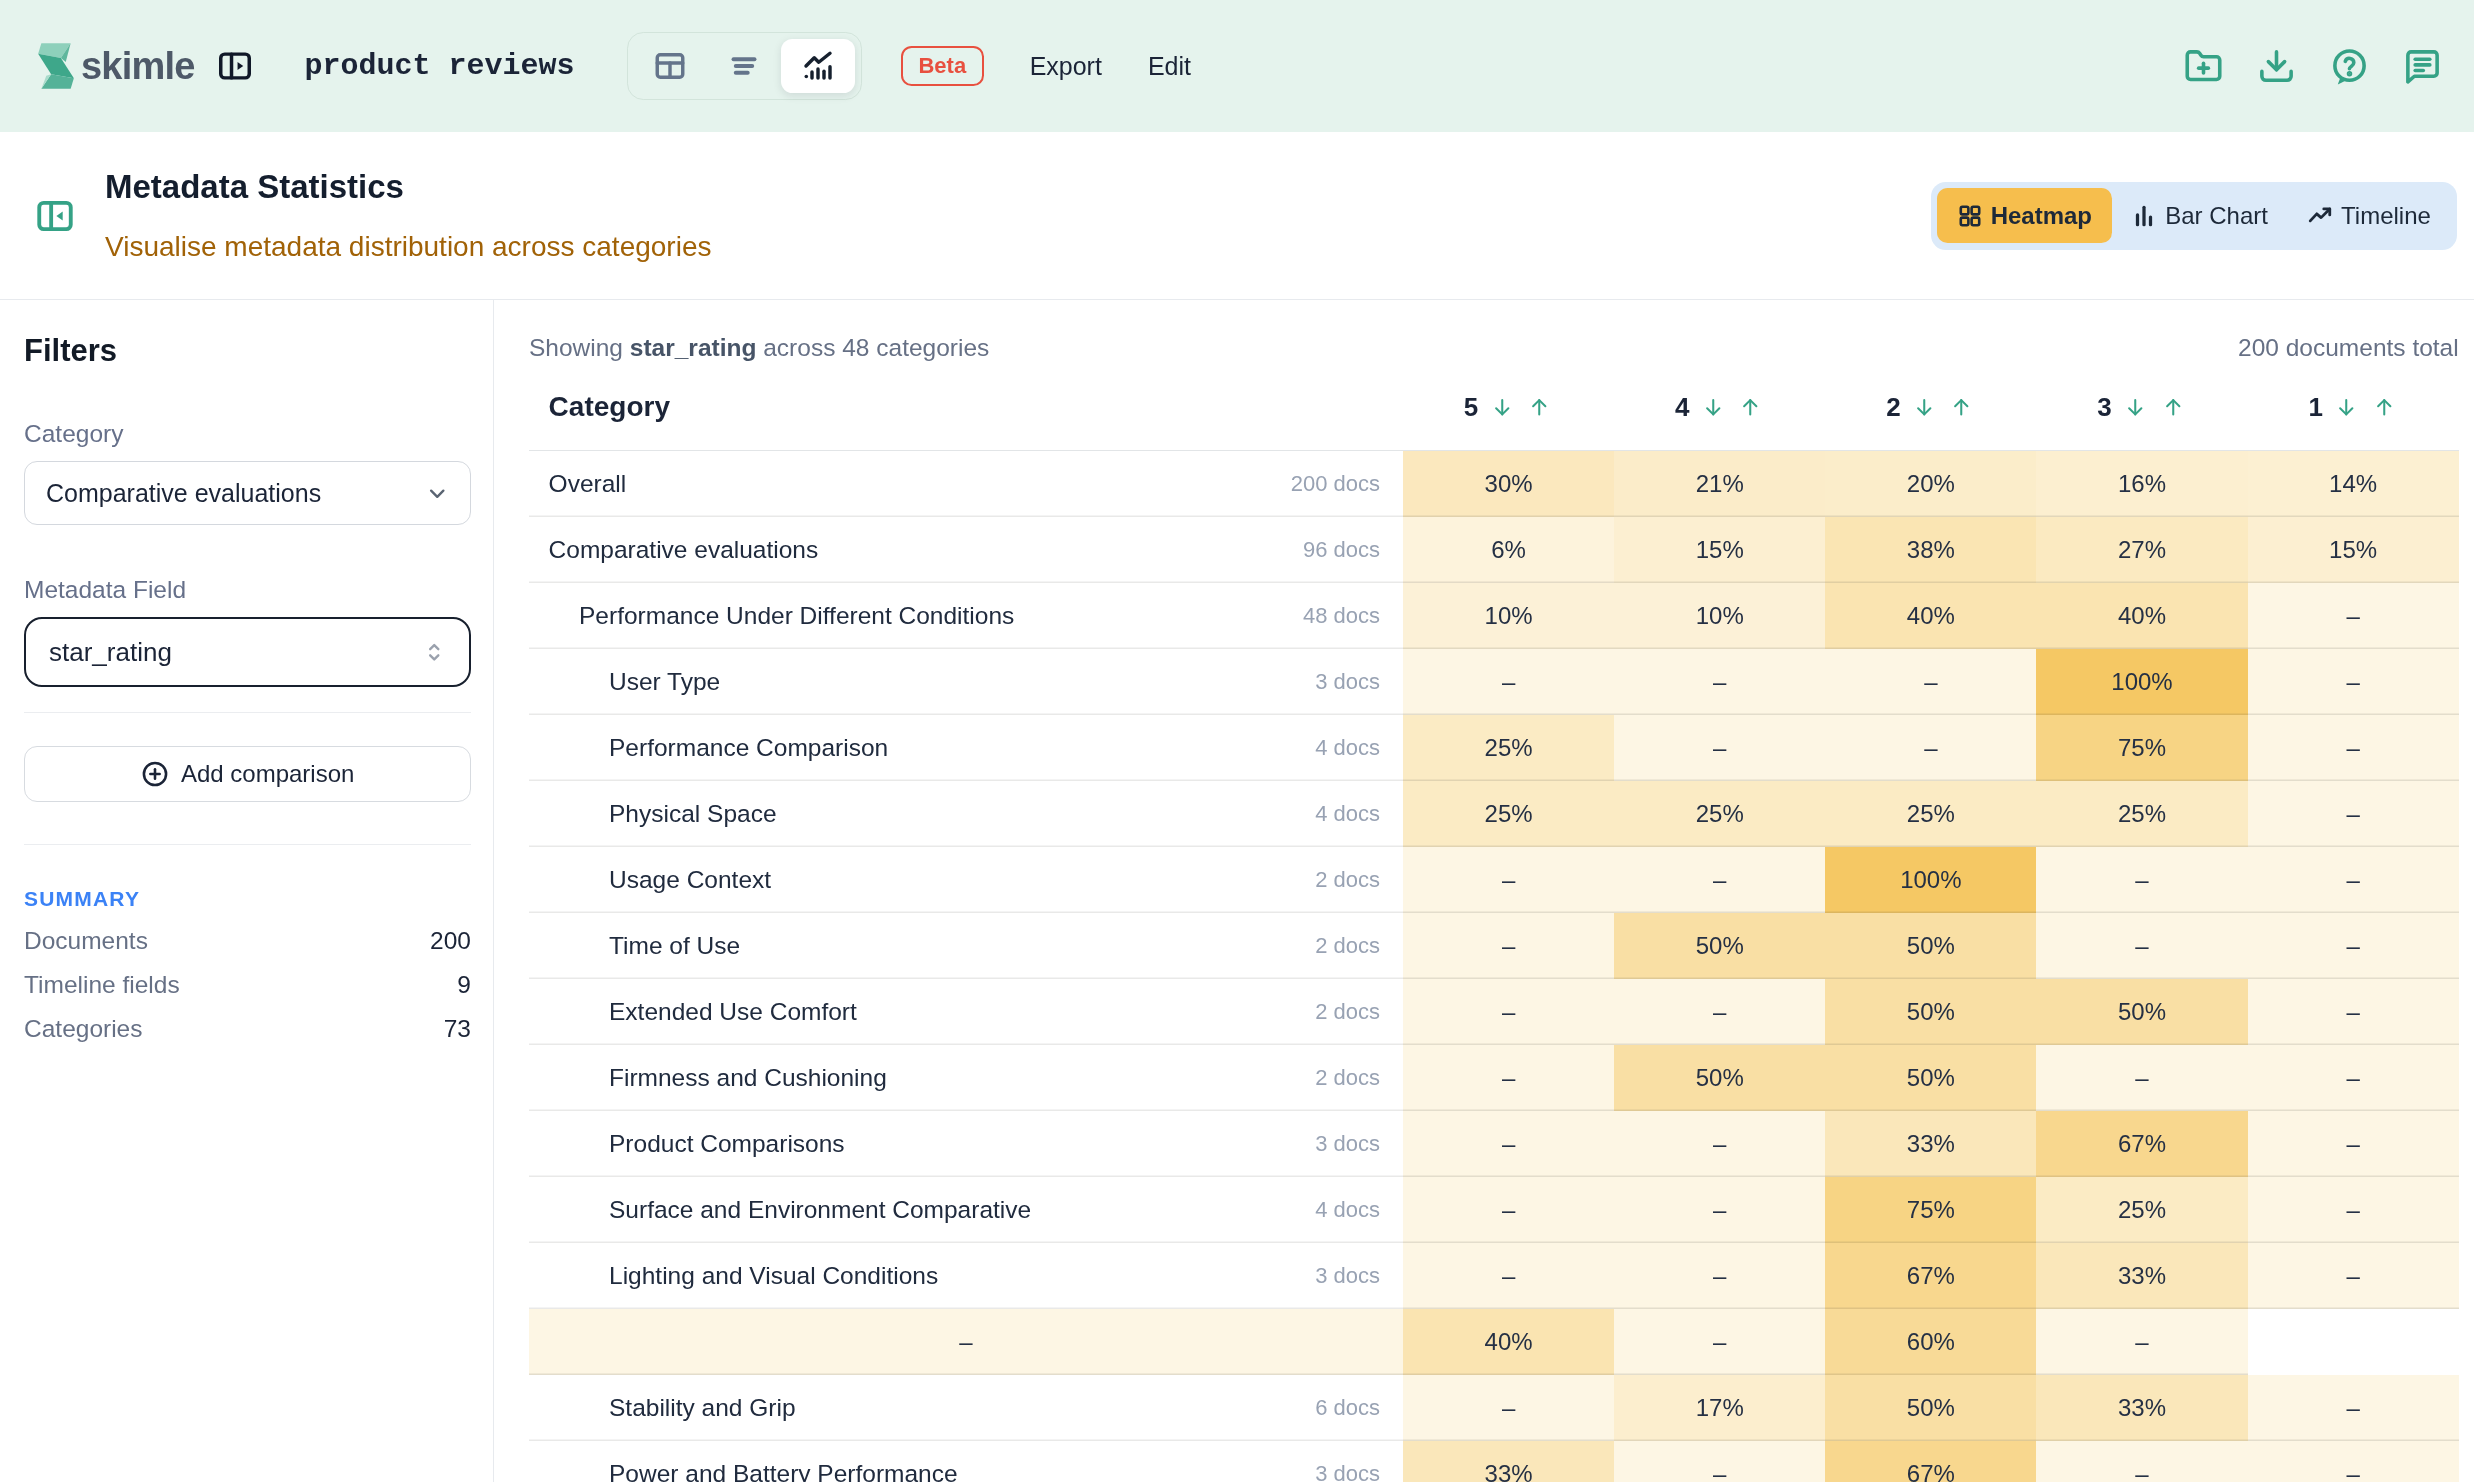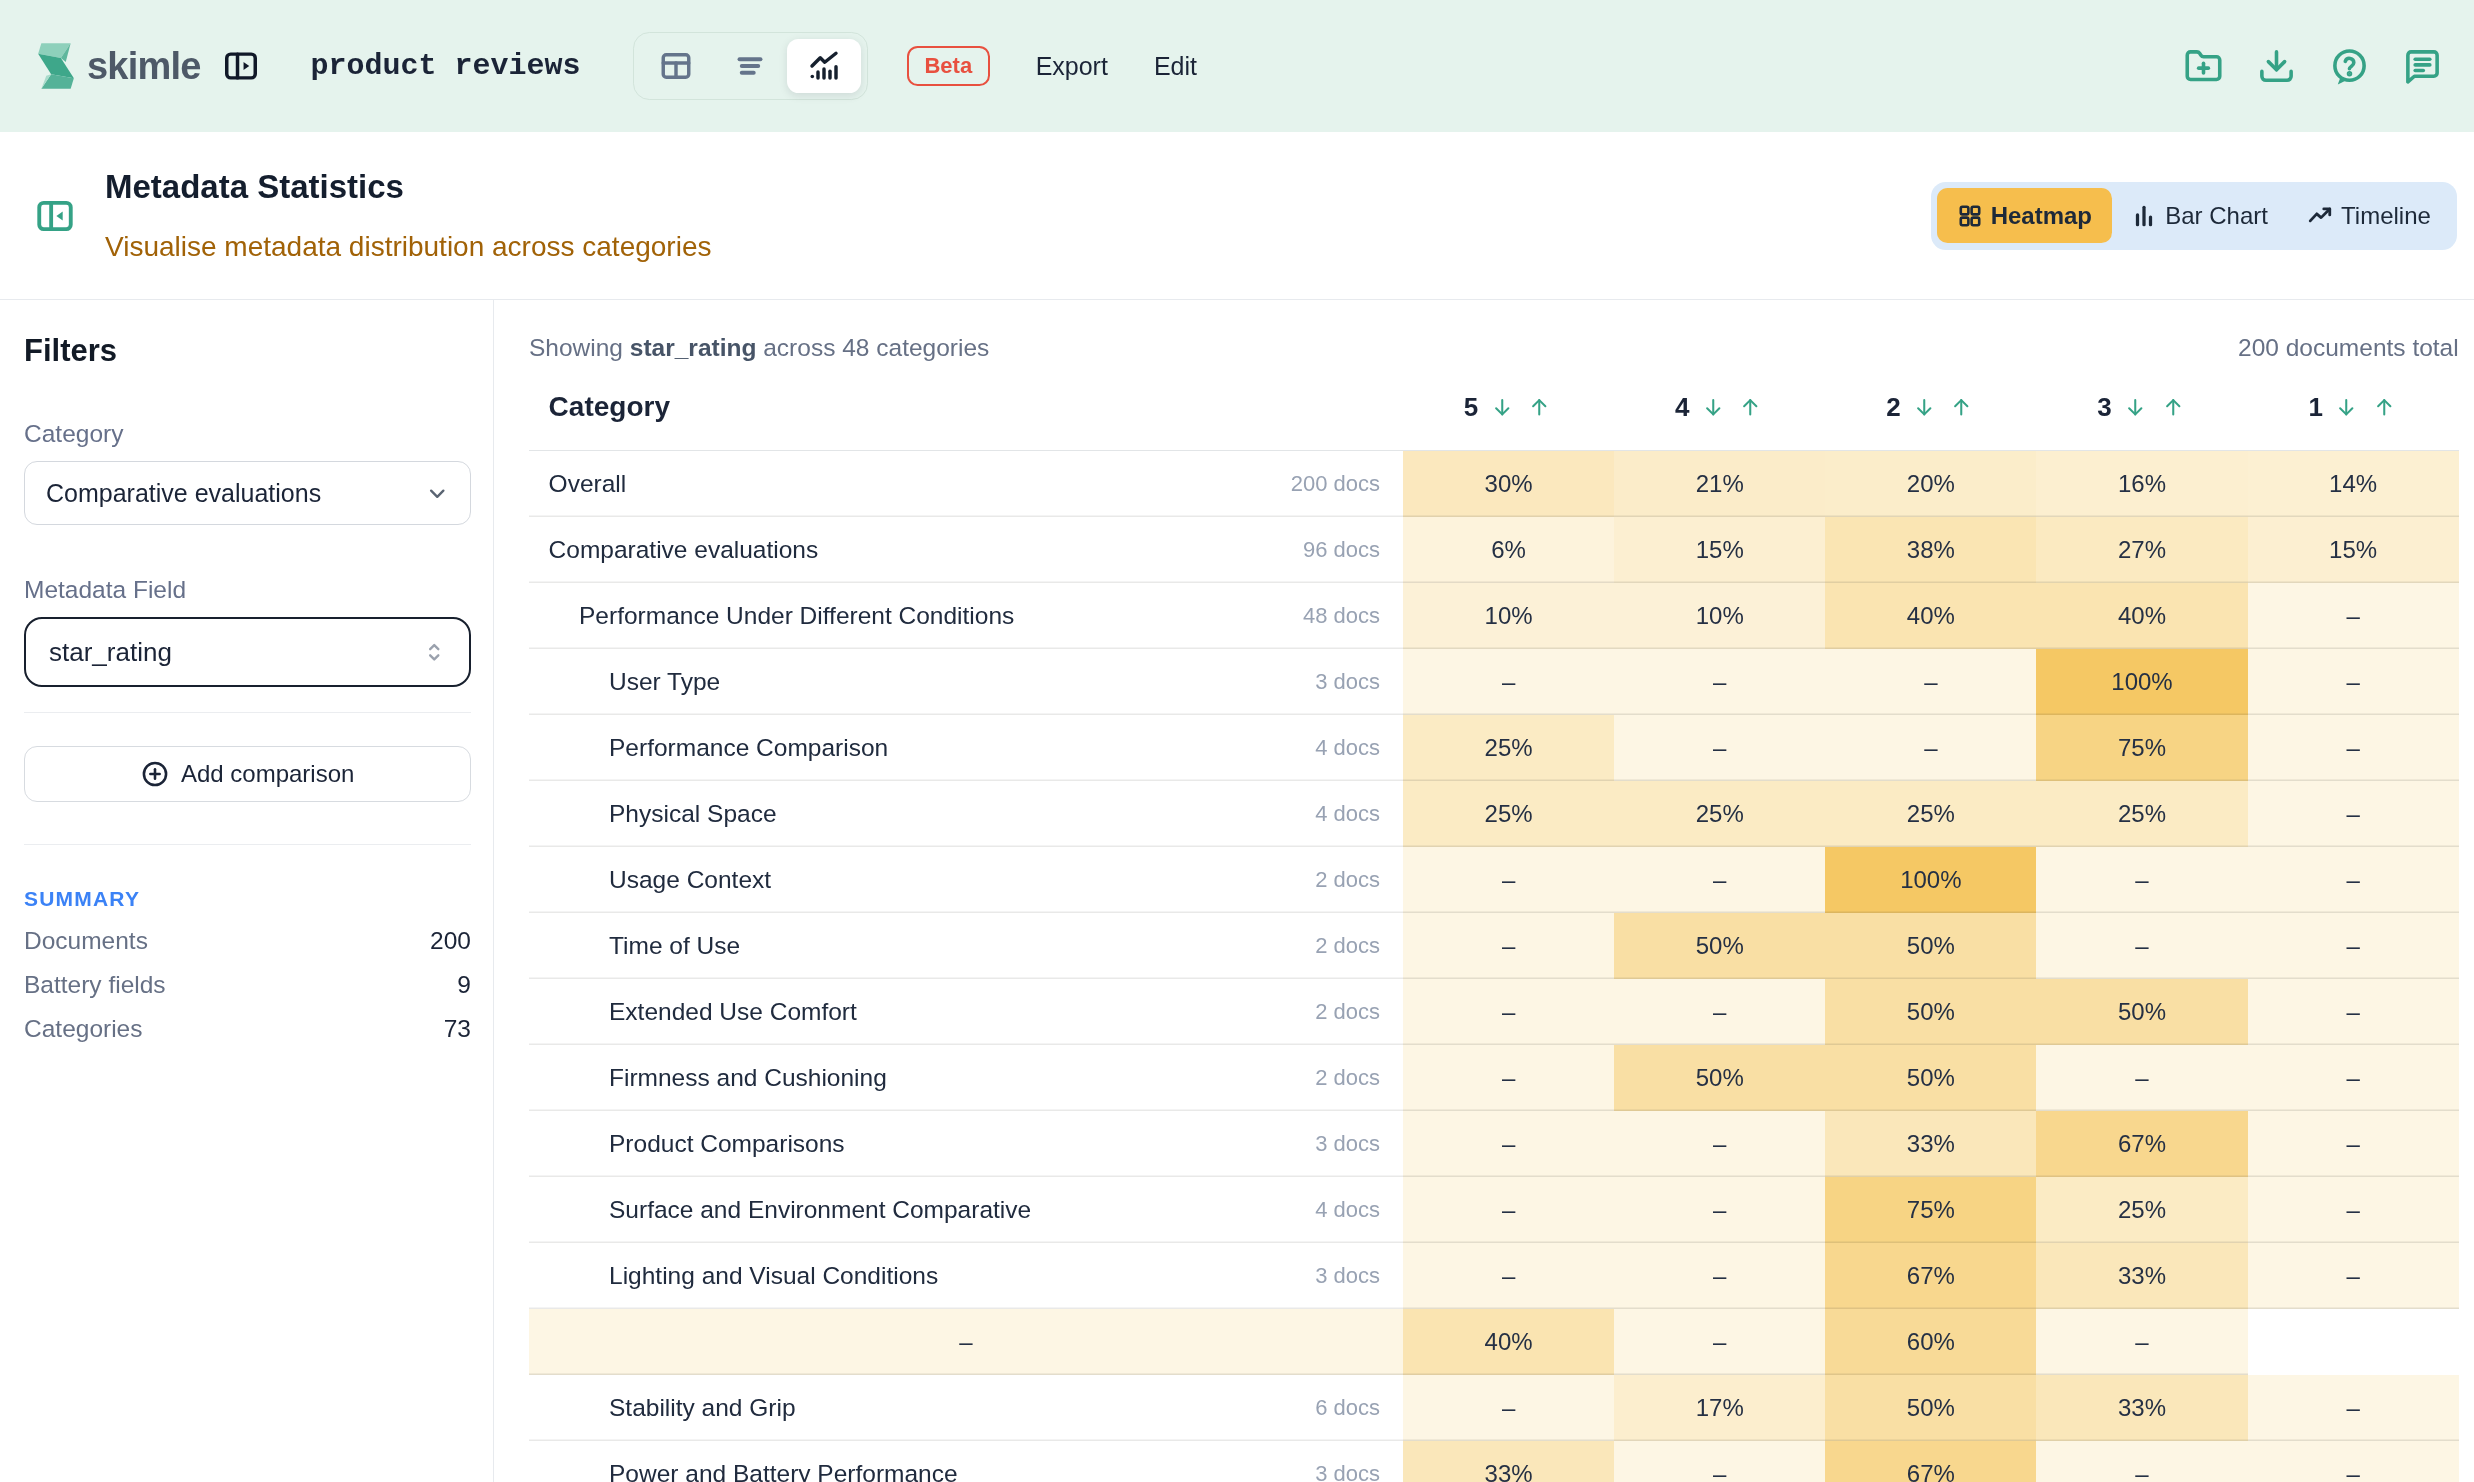--- a/index.html
+++ b/index.html
@@ -2,21 +2,21 @@
 <html style="font-size:13px"><head>
 <meta charset="utf-8">
 <style>
   * { margin:0; padding:0; box-sizing:border-box; }
   html,body { width:2475px; height:1483px; overflow:hidden; }
   body { font-family:"Liberation Sans", sans-serif; background:#ffffff; color:#1D2939; }
   button { font-family:inherit; cursor:pointer; }
 
   
   .navbar { height:132px; background:#E5F3ED; display:flex; align-items:center; padding:0 33px; }
-  .logo { display:flex; align-items:center; gap:8px; }
+  .logo { display:flex; align-items:center; gap:2px; }
   .logo-text { font-size:38px; font-weight:600; color:#4E5968; letter-spacing:-0.8px; }
   .panel-btn { margin-left:21px; background:none; border:none; display:flex; }
   .doc-title { margin-left:51px; font-size:30px; font-weight:700; color:#1B2437;font-family:Liberation Mono, monospace; }
   .seg { margin-left:52px; border:1.6px solid #D2E4DB; border-radius:16.3px; padding:5.7px; display:flex; align-items:center; }
   .seg-btn { width:74px; height:54px; display:flex; align-items:center; justify-content:center; background:transparent; border:none; border-radius:11.4px; }
   .seg-btn.active { background:#ffffff; box-shadow:0 2.5px 8.2px rgba(16,24,40,.10); }
   .beta { margin-left:39px; border:2.5px solid #E8503F; color:#E8503F; border-radius:10.6px; padding:7.4px 15.5px; font-size:22px; font-weight:700; line-height:1; }
   .nav-link { margin-left:46px; font-size:25px; font-weight:500; color:#1B2437; background:none; border:none; }
   .nav-icons { margin-left:auto; display:flex; gap:34px; align-items:center; }
   .icon-btn { background:none; border:none; display:flex; align-items:center; justify-content:center; }
@@ -224,21 +224,21 @@
     </button>
 
     <div class="sb-divider" style="margin-top:42px;"></div>
 
     <div class="summary-h">SUMMARY</div>
     <div class="sum-row">
       <span class="sum-label">Documents</span>
       <span class="sum-val">200</span>
     </div>
     <div class="sum-row">
-      <span class="sum-label">Battery fields</span>
+      <span class="sum-label">Timeline fields</span>
       <span class="sum-val">9</span>
     </div>
     <div class="sum-row">
       <span class="sum-label">Categories</span>
       <span class="sum-val">73</span>
     </div>
   </aside>
 
   <main>
     <div class="showing">

